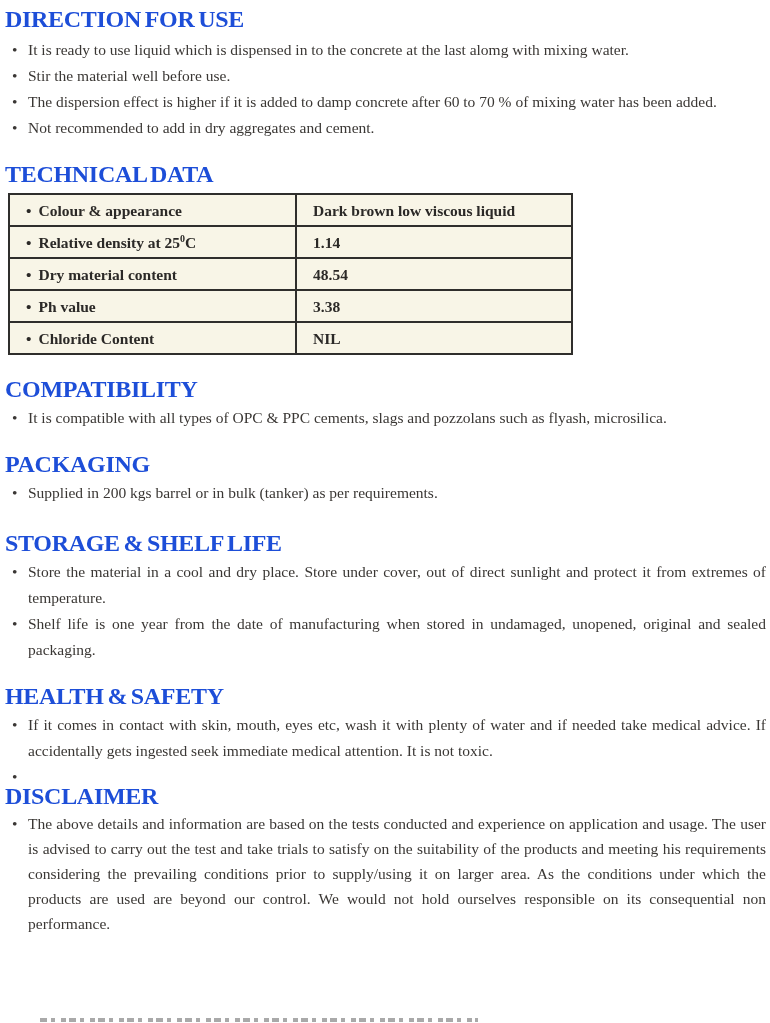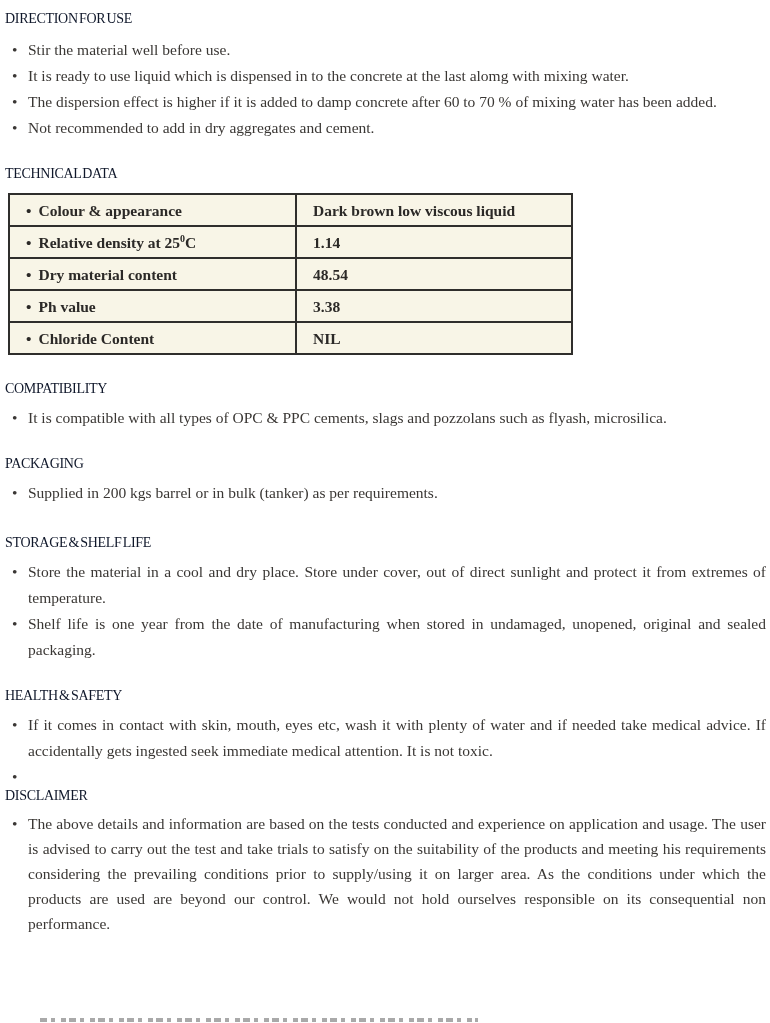--- a/index.html
+++ b/index.html
@@ -5,22 +5,22 @@
   html, body { margin:0; padding:0; }
   body {
     width:770px; height:1023px; overflow:hidden; position:relative;
     background:#ffffff;
     font-family:"Liberation Serif", serif;
     color:#3a3734;
   }
   .page { padding:8px 4px 0 5px; }
 
   h2 {
-    font-size:14px; line-height:22px; font-weight:normal;
-    color:#0f172a; letter-spacing:-0.3px; word-spacing:-2px;
+    font-size:24px; line-height:22px; font-weight:bold;
+    color:#1d4ed8; letter-spacing:-0.3px; word-spacing:-2px;
     margin:0 0 7px 0;
   }
   section ul {
     list-style:none; margin:0; padding:0;
     font-size:15.5px; line-height:26px; text-align:justify;
   }
   section li { position:relative; padding-left:23px; }
   .bullet { position:absolute; left:7px; top:0; color:#3a3734; }
   .bullet::before { content:"\2022"; }
 
@@ -58,22 +58,22 @@
   }
 </style>
 </head>
 <body>
 
 <div class="page">
 
   <section id="sec-direction">
     <h2>DIRECTION FOR USE</h2>
     <ul>
+      <li><span class="bullet"></span><span>It is ready to use liquid which is dispensed in to the concrete at the last alomg with mixing water.</span></li>
       <li><span class="bullet"></span><span>Stir the material well before use.</span></li>
-      <li><span class="bullet"></span><span>It is ready to use liquid which is dispensed in to the concrete at the last alomg with mixing water.</span></li>
       <li><span class="bullet"></span><span>The dispersion effect is higher if it is added to damp concrete after 60 to 70 % of mixing water has been added.</span></li>
       <li><span class="bullet"></span><span>Not recommended to add in dry aggregates and cement.</span></li>
     </ul>
   </section>
 
   <section id="sec-technical">
     <h2>TECHNICAL DATA</h2>
     <table class="tech">
       <tbody>
         <tr>

